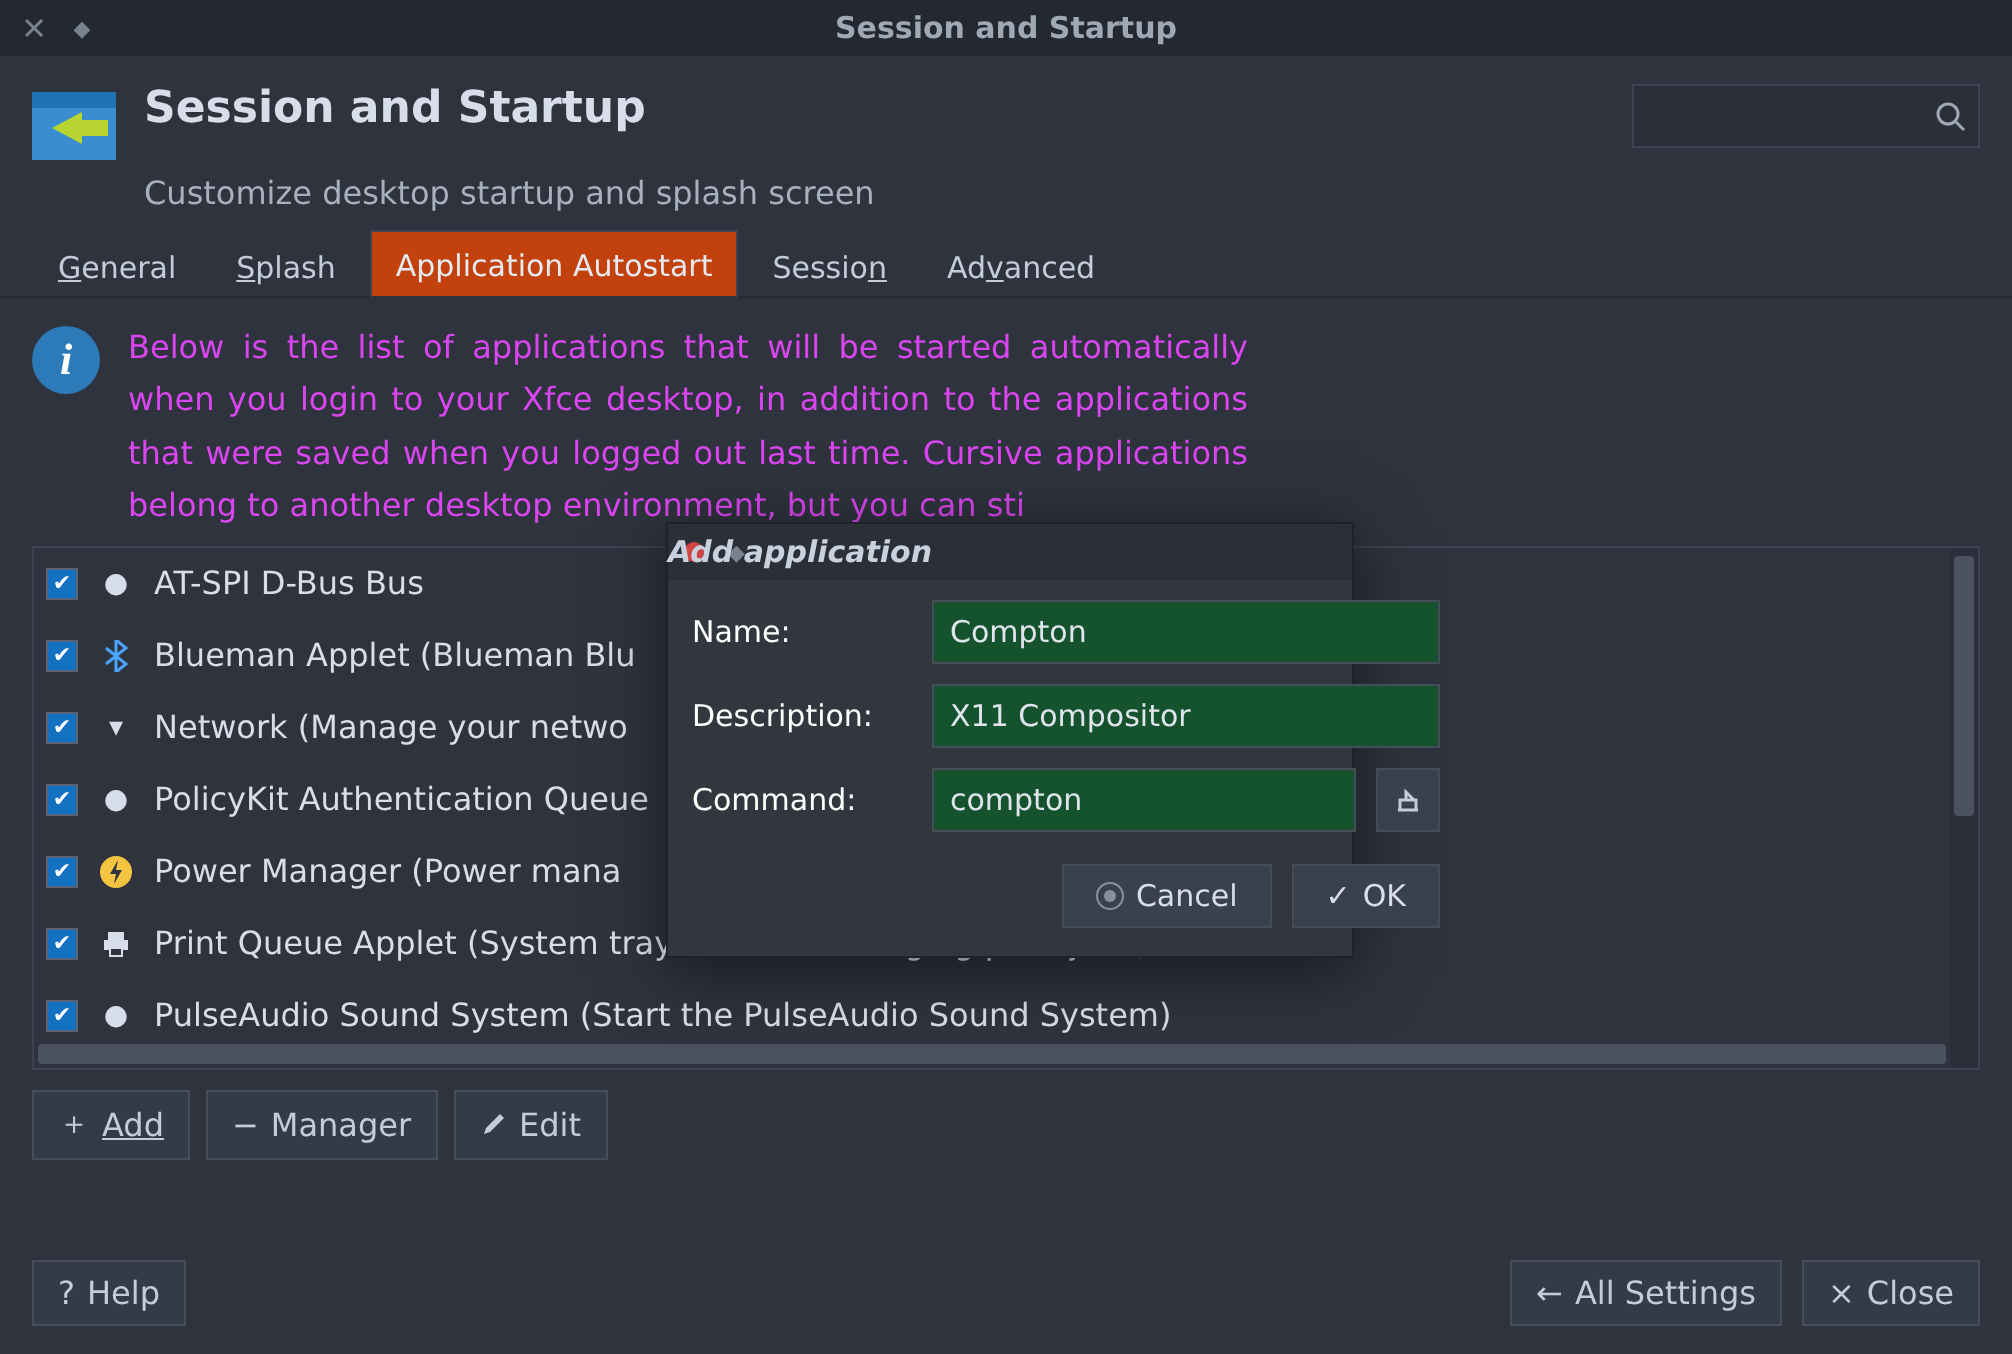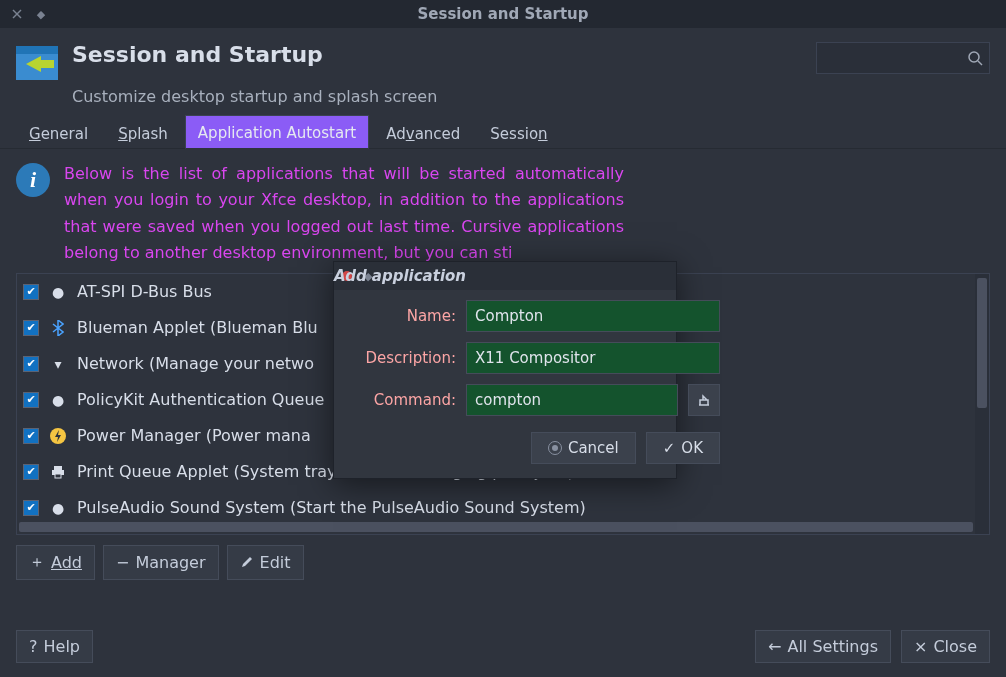--- a/index.html
+++ b/index.html
@@ -88,21 +88,21 @@
     padding: 8px 12px 6px 12px;
     color: #c4ccda;
     border: 1px solid transparent;
     border-bottom: none;
     position: relative;
     bottom: -1px;
     cursor: default;
     text-align: right;
   }
   .tab.active {
-    background: #8b5cf6;
+    background: #c2410c;
     border: 1px solid #3b4252;
     border-bottom: 1px solid #2e333d;
     color: #e5e9f0;
   }
   .tab .ul { text-decoration: underline; }
 
   .body {
     flex: 1;
     padding: 12px 16px;
     display: flex;
@@ -251,21 +251,21 @@
     pointer-events: none;
     font-style: italic;
   }
   .dlg-body {
     padding: 10px 12px 14px 12px;
     display: grid;
     grid-template-columns: 110px 1fr auto;
     gap: 10px 10px;
     align-items: center;
   }
-  .dlg-label { color:#fca5a5;text-align:right; }
+  .dlg-label { color:#ffffff; }
   .dlg-input {
     background: #14532d;
     border: 1px solid #454c5a;
     color: #e0e4ec;
     padding: 6px 8px;
     font-size: 15px;
     font-family: inherit;
     grid-column: 2 / span 2;
   }
   .dlg-input.cmd { grid-column: 2 / span 1; }
@@ -332,22 +332,22 @@
           <circle cx="7" cy="7" r="5" fill="none" stroke="#a0a8b6" stroke-width="1.5"></circle>
           <line x1="11" y1="11" x2="15" y2="15" stroke="#a0a8b6" stroke-width="1.5"></line>
         </svg>
     </div>
   </div>
 
   <div class="tabs">
     <div class="tab"><span class="ul">G</span>eneral</div>
     <div class="tab"><span class="ul">S</span>plash</div>
     <div class="tab active">Application Autostart</div>
+    <div class="tab">Sessio<span class="ul">n</span></div>
     <div class="tab">Ad<span class="ul">v</span>anced</div>
-    <div class="tab">Sessio<span class="ul">n</span></div>
   </div>
 
   <div class="body">
     <div class="intro">
       <div class="info-icon">i</div>
       <div class="intro-text">Below is the list of applications that will be started automatically when you login to your Xfce desktop, in addition to the applications that were saved when you logged out last time. Cursive applications belong to another desktop environment, but you can sti</div>
     </div>
 
     <div class="list-frame">
       <div class="list">

